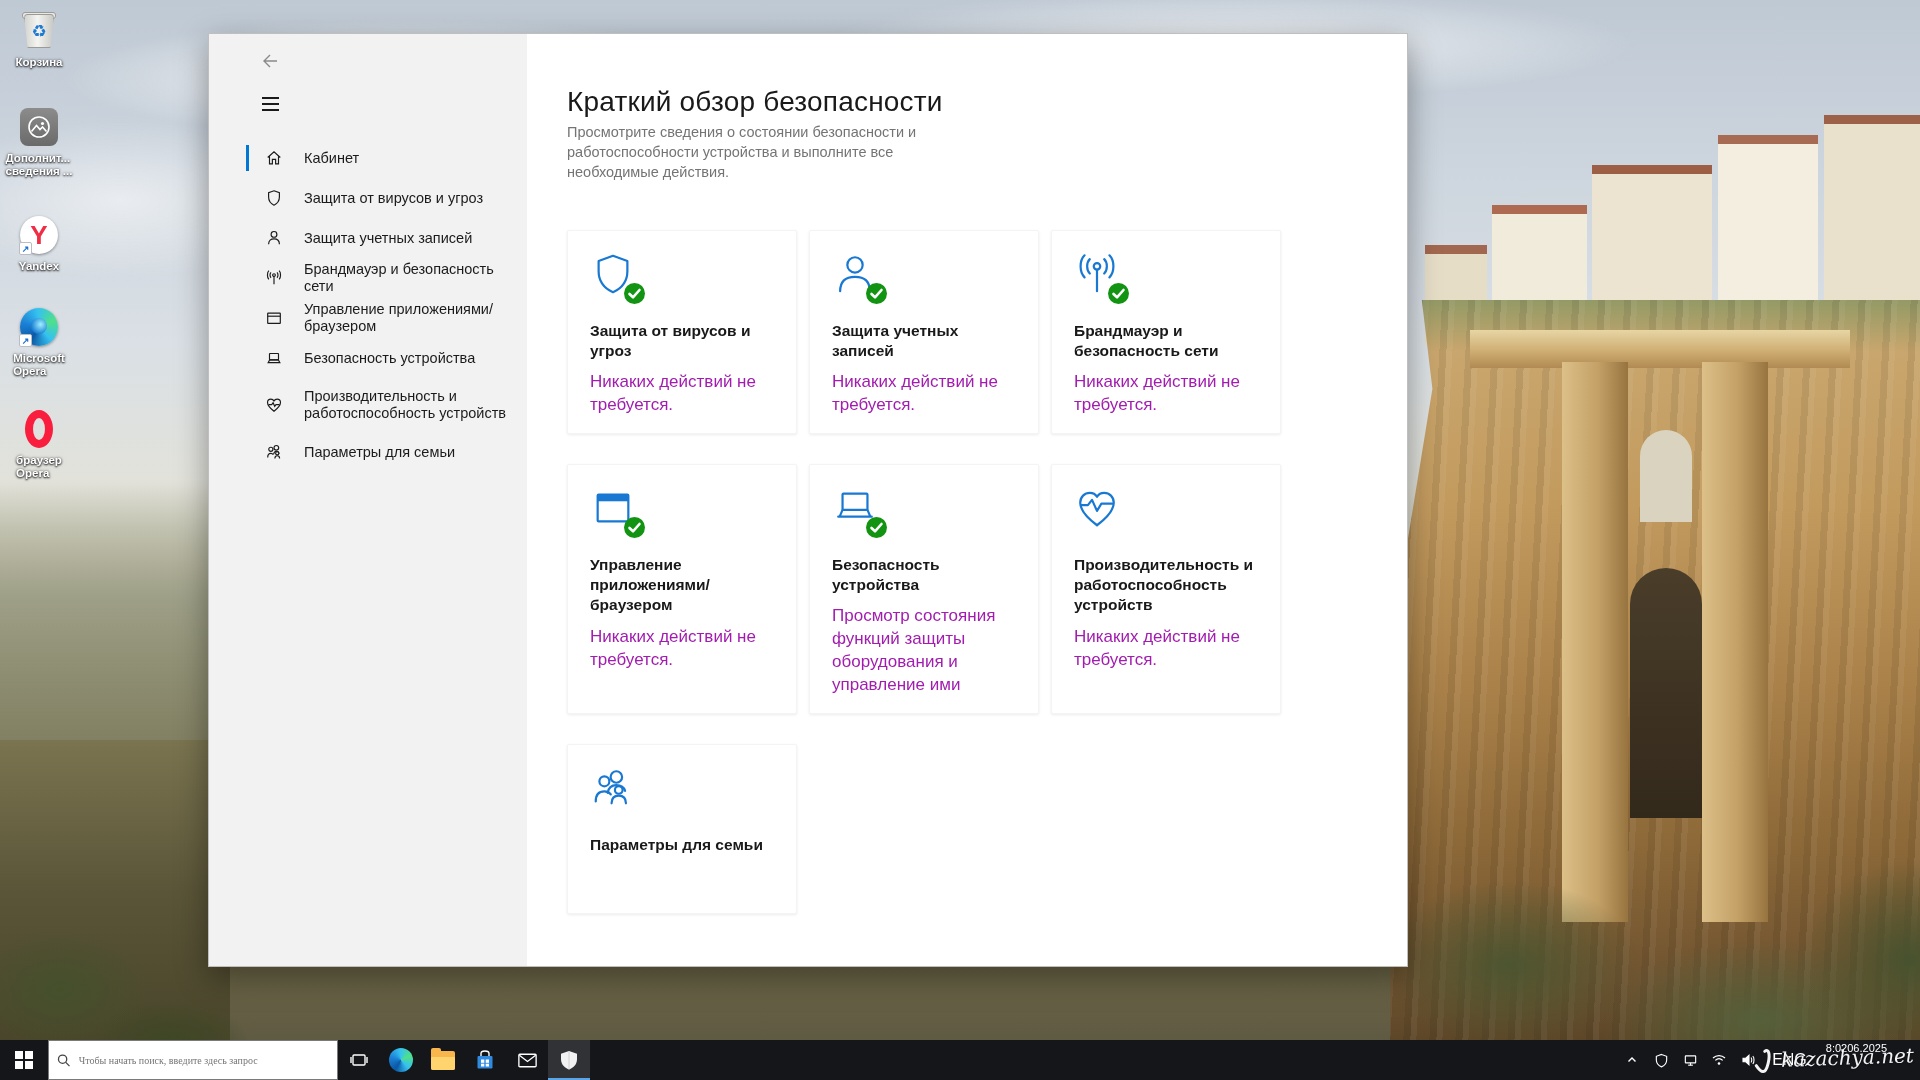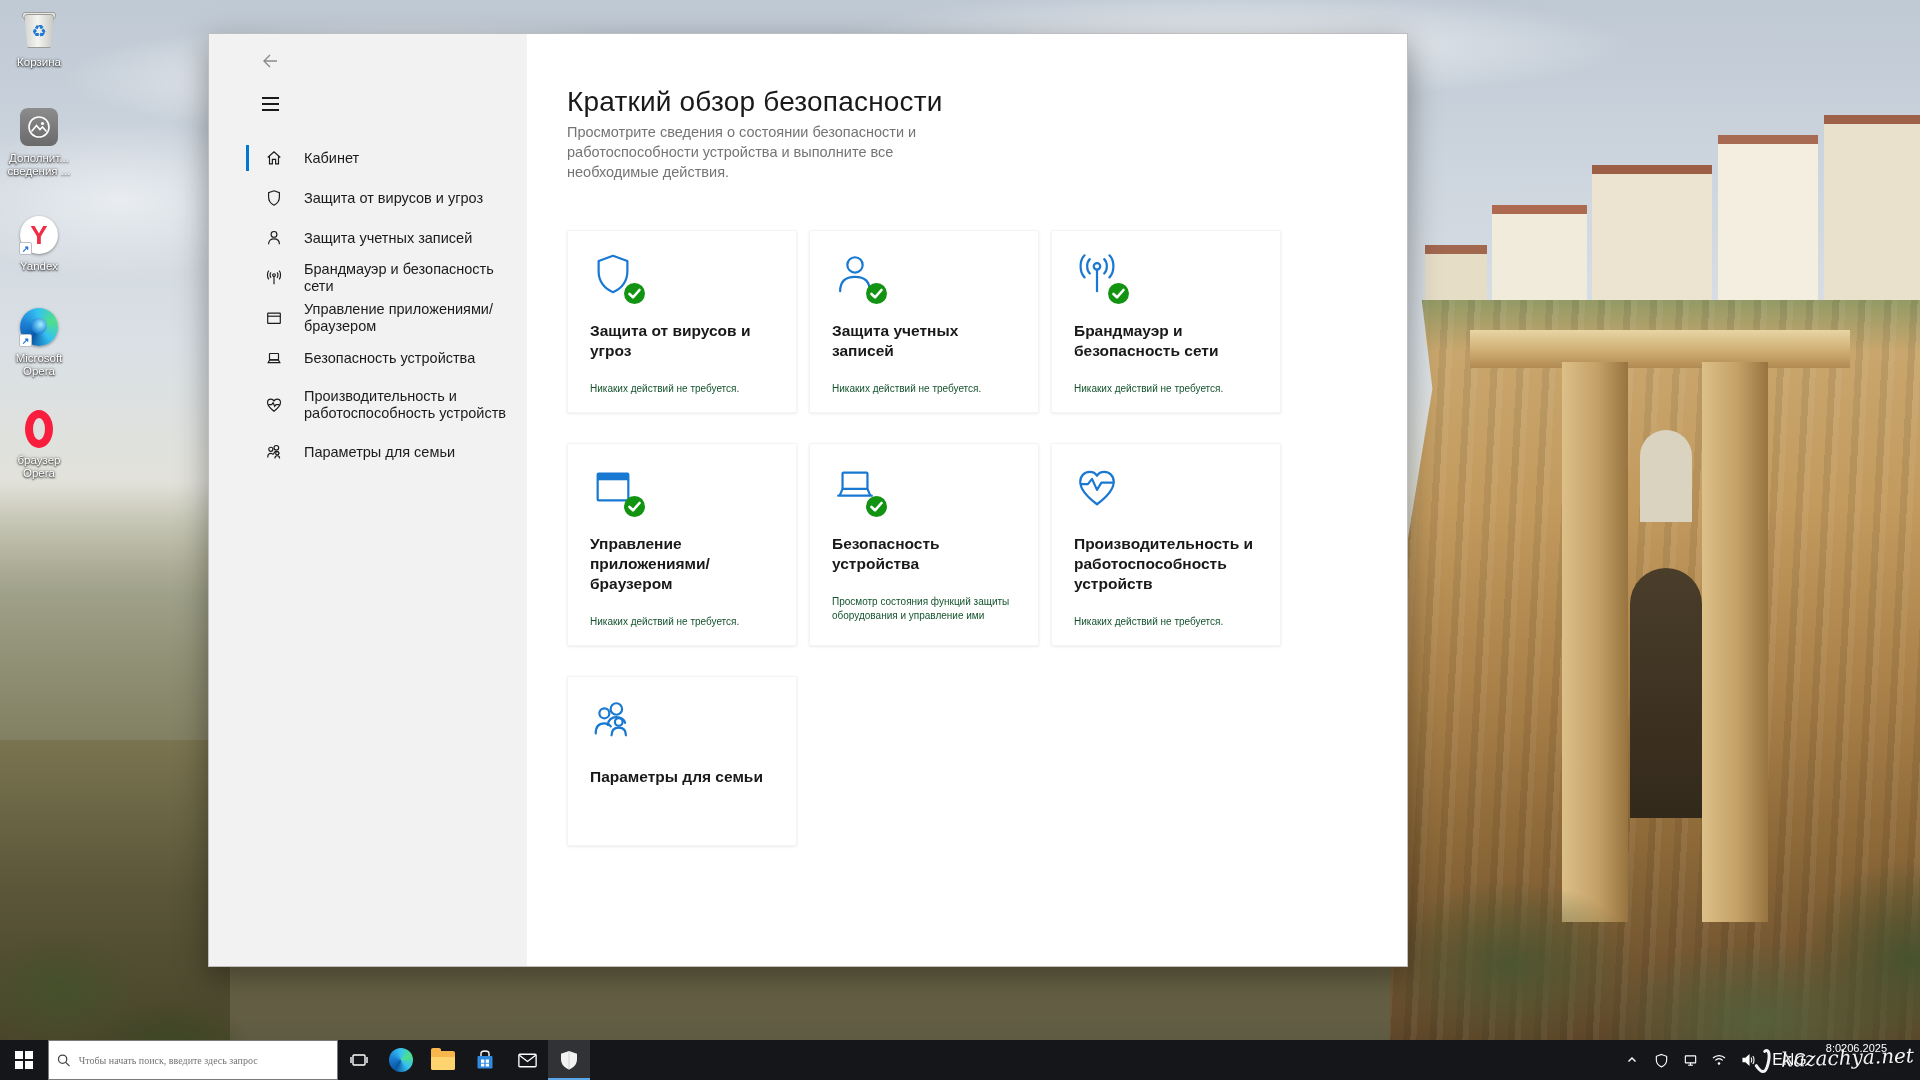--- a/index.html
+++ b/index.html
@@ -37,22 +37,22 @@
   .arch-small { position:absolute; left:1640px; top:430px; width:52px; height:92px; background:#d9d3c0; border-radius:26px 26px 0 0; }
   .arch-main { position:absolute; left:1630px; top:568px; width:72px; height:250px; background:linear-gradient(180deg,#4a3d2a,#33291b); border-radius:36px 36px 0 0; }
   .cliff-green { position:absolute; border-radius:50%; }
   .g1 { left:1380px; top:880px; width:260px; height:170px; background:radial-gradient(closest-side,#4c5530,rgba(76,85,48,0)); }
   .g2 { left:1600px; top:940px; width:320px; height:160px; background:radial-gradient(closest-side,#55603a,rgba(85,96,58,0)); }
   .g3 { left:1800px; top:860px; width:220px; height:200px; background:radial-gradient(closest-side,#47522e,rgba(71,82,46,0)); }
 
   
   .dicon { position:absolute; left:0; width:78px; display:flex; flex-direction:column; align-items:center; cursor:pointer; }
   .dicon .art { width:42px; height:42px; position:relative; display:flex; align-items:center; justify-content:center; }
-  .dicon .lbl { margin-top:4px; font-size:11.5px; line-height:13px; color:#fff; text-align:center;
-    text-shadow:0 1px 2px rgba(0,0,0,.9),0 0 3px rgba(0,0,0,.6); }
+  .dicon .lbl { margin-top:4px; font-size:11.5px; line-height:13px; color:#fff; 
+    text-shadow:0 1px 2px rgba(0,0,0,.9),0 0 3px rgba(0,0,0,.6);font-weight:bold; }
   .shortcut { position:absolute; left:1px; bottom:1px; width:13px; height:13px; background:#fff; border:1px solid #b9bec4; border-radius:2px;
     display:flex; align-items:center; justify-content:center; font-size:9px; color:#1a6fd4; font-weight:bold; }
   .bin-body { width:30px; height:34px; background:linear-gradient(90deg,#d8d8d4,#f2f2ee 40%,#cncnc); background:linear-gradient(90deg,#d4d4d0,#f4f4f0 45%,#c9c9c5); border:1px solid #9a9a96; border-radius:3px 3px 5px 5px;
     clip-path:polygon(0 0,100% 0,88% 100%,12% 100%); display:flex; align-items:center; justify-content:center; }
   .bin-rim { position:absolute; top:2px; width:34px; height:7px; background:#e9e9e5; border:1px solid #9a9a96; border-radius:3px; }
   .recycle-glyph { font-size:17px; color:#1f7ad4; line-height:1; }
   .info-app { width:38px; height:38px; border-radius:8px; background:linear-gradient(180deg,#8c8c8c,#6a6a6a); display:flex; align-items:center; justify-content:center; }
   .ycirc { width:38px; height:38px; border-radius:50%; background:#fff; display:flex; align-items:center; justify-content:center;
     font-weight:bold; font-size:26px; color:#ef2d44; box-shadow:0 1px 3px rgba(0,0,0,.4); }
   .edge-orb { width:38px; height:38px; border-radius:50%;
@@ -89,21 +89,21 @@
   .page-title { font-size:28px; font-weight:300; color:#191919; letter-spacing:.2px; }
   .page-sub { margin-top:4px; width:396px; font-size:14.5px; line-height:1.38; color:#747474; }
   .cards { margin-top:48px; display:grid; grid-template-columns:repeat(3,230px); column-gap:12px; row-gap:30px; }
   .card { background:#fff; border:1px solid rgba(0,0,0,.045); box-shadow:0 1px 3px rgba(0,0,0,.08); border-radius:2px;
     padding:20px 22px 16px 22px; cursor:pointer; }
   .card.r1 { min-height:158px; } .card.r2 { min-height:176px; } .card.r3 { min-height:170px; }
   .cicon { position:relative; width:52px; height:50px; }
   .cicon svg.main { stroke:#1878d2; fill:none; stroke-width:2.3; stroke-linecap:round; stroke-linejoin:round; }
   .okbadge { position:absolute; right:-3px; bottom:-3px; width:21px; height:21px; }
   .card h3 { margin-top:20px; font-size:15.5px; font-weight:bold; color:#191919; line-height:1.3; }
-  .card p { margin-top:21px; font-size:10px; color:#14532d; line-height:1.35; }
+  .card p { margin-top:10px; font-size:17px; color:#a21caf; line-height:1.35; }
 
   
   .taskbar { position:absolute; left:0; bottom:0; width:1920px; height:40px; background:#14161a; display:flex; align-items:stretch; z-index:40; }
   .tbtn { width:48px; display:flex; align-items:center; justify-content:center; cursor:pointer; }
   .winlogo { display:grid; grid-template-columns:8px 8px; grid-template-rows:8px 8px; gap:1.5px; }
   .winlogo i { background:#fff; }
   .searchbox { width:290px; background:#fff; border:1px solid #7a7a7a; display:flex; align-items:center; padding:0 8px; gap:8px; }
   .searchbox input { border:none; outline:none; font-size:10px; color:#444; width:100%; font-family:Liberation Serif, serif; background:transparent; }
   .appbtn { width:42px; display:flex; align-items:center; justify-content:center; cursor:pointer; position:relative; }
   .appbtn.active { background:rgba(255,255,255,.12); box-shadow:inset 0 -2px 0 #5aa6e8; }

